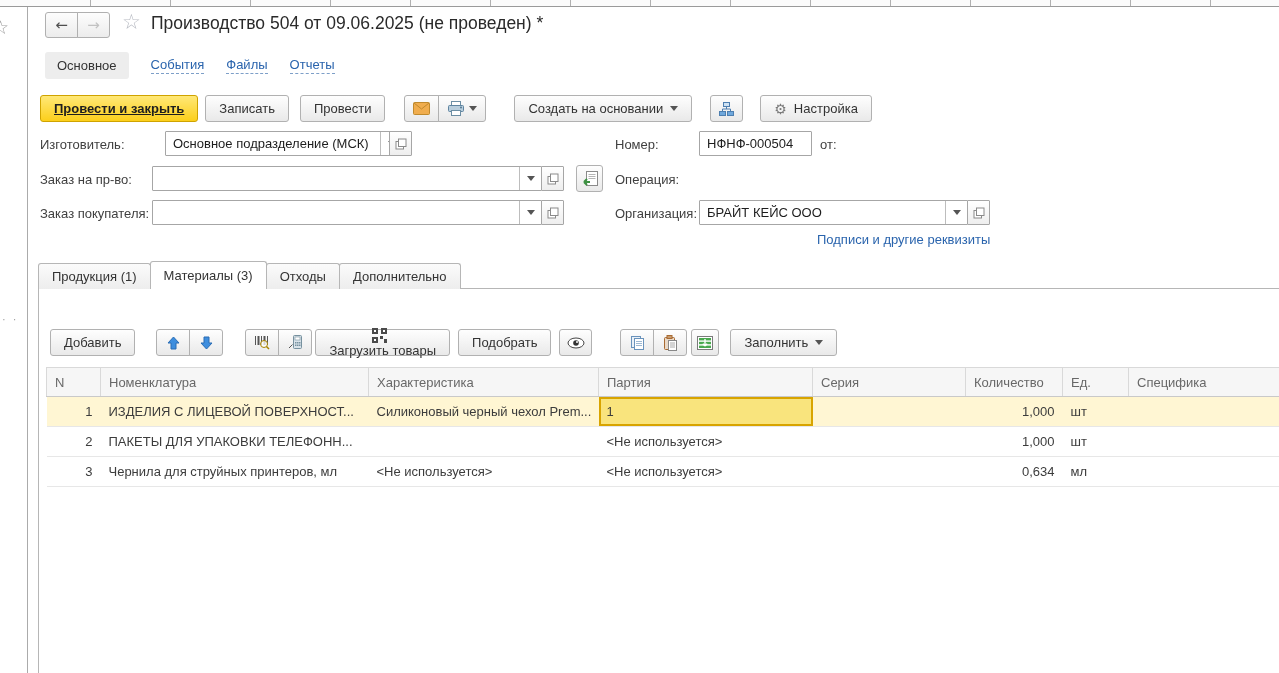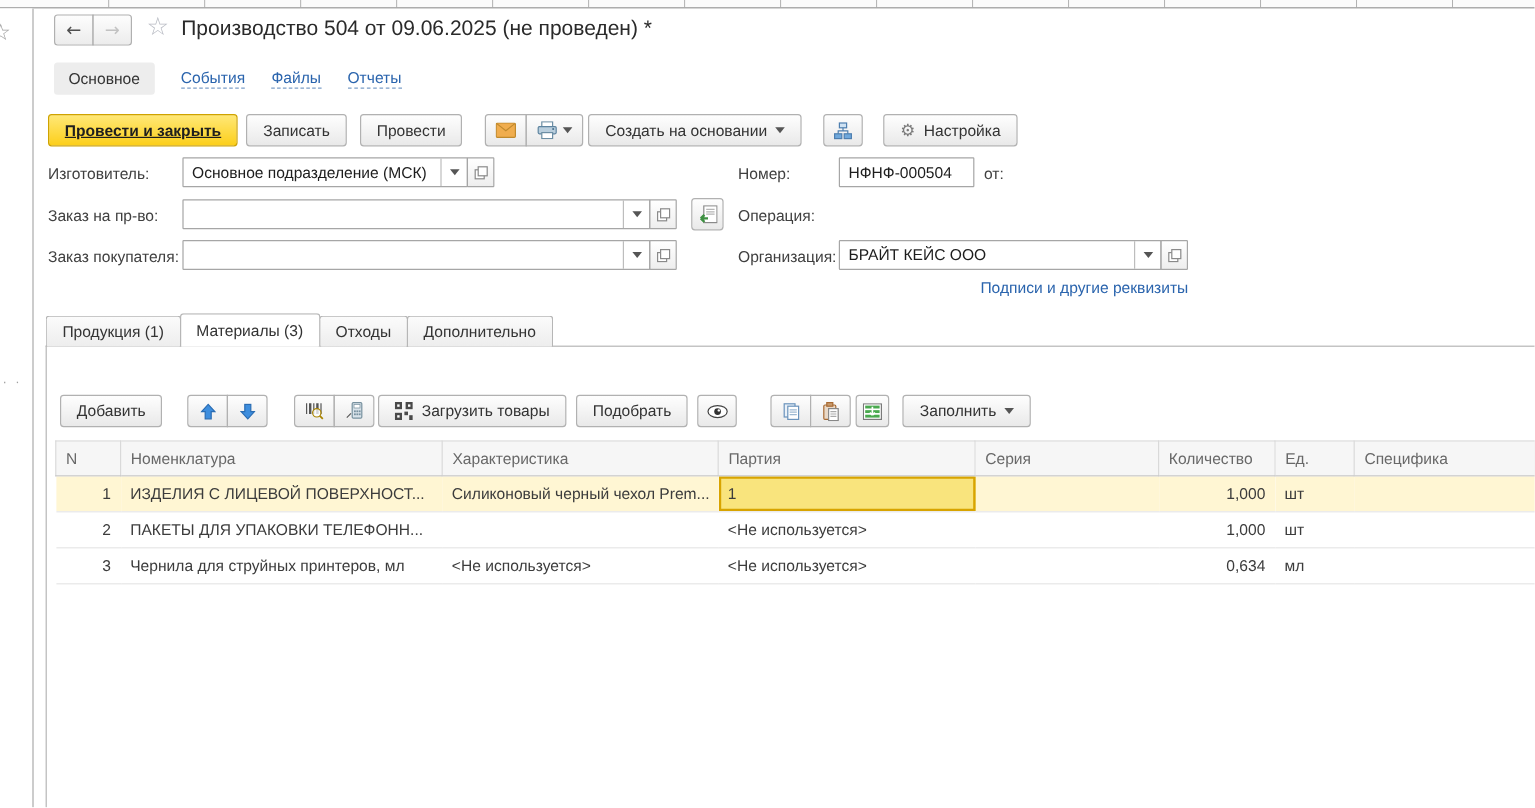--- a/index.html
+++ b/index.html
@@ -64,21 +64,21 @@
 
   
   .tabs{position:absolute;left:38px;top:261px;display:flex;align-items:flex-end;z-index:3;}
   .tab{height:26px;display:flex;align-items:center;padding:0 13px;border:1px solid #b6b6b6;border-bottom:none;
     border-radius:3px 3px 0 0;background:linear-gradient(#fbfbfb,#ededed);margin-right:-1px;box-sizing:border-box;cursor:default;}
   .tab.active{height:28px;background:#fff;position:relative;z-index:4;}
   .panel{position:absolute;left:38px;top:288px;width:1241px;height:385px;border-top:1px solid #b6b6b6;border-left:1px solid #b6b6b6;background:#fff;box-sizing:border-box;}
 
   
   .grid-toolbar{position:absolute;left:50px;top:329px;display:flex;align-items:center;z-index:2;}
-  .gt-gap21{margin-left:21px;}.gt-gap22{margin-left:22px;}.gt-gap3{margin-left:3px;}
+  .gt-gap21{margin-left:21px;}.gt-gap22{margin-left:22px;}.gt-gap3{margin-left:3px;flex-direction:column;}
   .gt-gap20{margin-left:8px;text-align:right;}.gt-gap8{margin-left:8px;}.gt-gap28{margin-left:28px;}
   .gt-gap4{margin-left:4px;}.gt-gap11{margin-left:11px;}
   .gseg{width:34px;padding:0;}
 
   
   table.grid{position:absolute;left:46px;top:367px;width:1233px;border-collapse:collapse;table-layout:fixed;font-size:13px;}
   table.grid th{height:28px;background:#f6f6f6;border:1px solid #d9d9d9;border-bottom-color:#c9c9c9;
     font-weight:normal;color:#686868;padding:0 8px;text-align:left;white-space:nowrap;overflow:hidden;}
   table.grid td{height:29px;border-bottom:1px solid #e7e7e7;padding:0 8px;white-space:nowrap;overflow:hidden;color:#3c3c3c;}
   td.n-val{text-align:right;padding-right:6px;}
@@ -133,42 +133,42 @@
         <svg width="18" height="15" viewBox="0 0 18 15">
             <rect x="4.5" y="0.5" width="9" height="4" fill="#fff" stroke="#6C8EA4"></rect>
             <rect x="1.5" y="4.5" width="15" height="6" rx="1" fill="#B9CEDD" stroke="#5E84A0"></rect>
             <rect x="4.5" y="9.5" width="9" height="5" fill="#fff" stroke="#6C8EA4"></rect>
             <circle cx="14" cy="6.5" r="0.9" fill="#4a708c"></circle>
           </svg>
         <span class="caret solo"></span>
       </span>
     </span>
 
-    <button class="btn" style="margin-left:4px;">
+    <button class="btn" style="margin-left:28px;">
       <span>Создать на основании</span>
       <span class="caret"></span>
     </button>
 
     <button class="btn ibtn" style="margin-left:18px;">
       <svg width="17" height="16" viewBox="0 0 17 16" fill="none">
           <rect x="5.5" y="1.5" width="6" height="4" stroke="#4E7FB0" fill="#CFE2F3"></rect>
           <rect x="1.5" y="10.5" width="6" height="4" stroke="#4E7FB0" fill="#6FA8DC"></rect>
           <rect x="9.5" y="10.5" width="6" height="4" stroke="#4E7FB0" fill="#6FA8DC"></rect>
           <path d="M8.5 5.5 v2.5 M4.5 10.5 v-2.5 h8 v2.5" stroke="#4E7FB0"></path>
         </svg>
     </button>
 
     <button class="btn" style="margin-left:17px;">
       <span class="gear">⚙</span>
       <span>Настройка</span>
     </button>
   </div>
 
   <span class="flabel" style="left:40px;top:137px;">Изготовитель:</span>
-  <div class="fld" style="left:152px;top:131px;width:238px;">
+  <div class="fld" style="left:165px;top:131px;width:238px;">
     <span class="val">Основное подразделение (МСК)</span>
     <span class="seg">
         <span class="caret" style="margin-left:0;"></span>
       </span>
   </div>
   <button class="sq-btn" style="left:389px;top:131px;">
     <svg width="12" height="12" viewBox="0 0 12 12">
         <rect x="1" y="3.5" width="7.5" height="7.5" fill="#fff" stroke="#8a8a8a"></rect>
         <rect x="3.5" y="1" width="7.5" height="7.5" fill="#fff" stroke="#8a8a8a"></rect>
       </svg>

